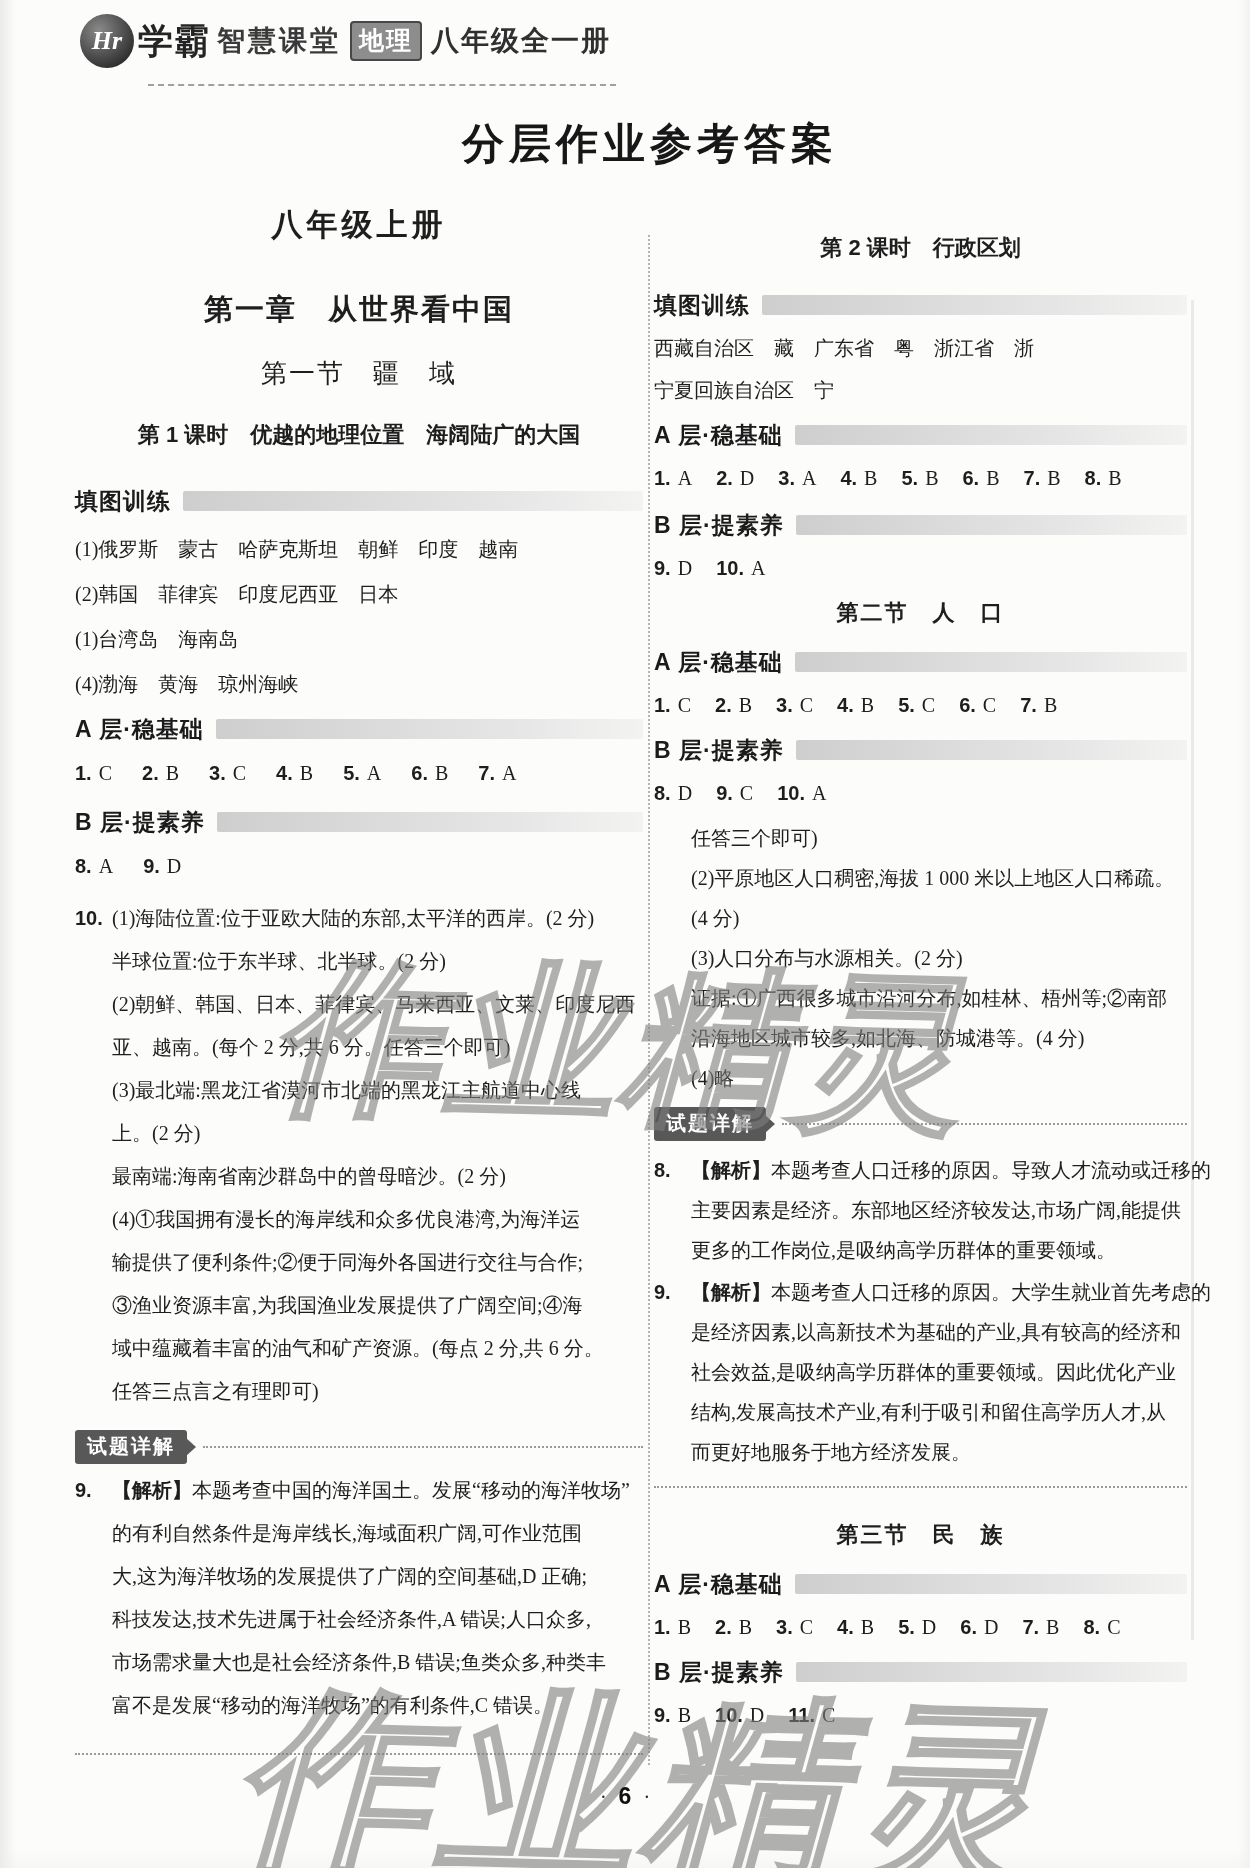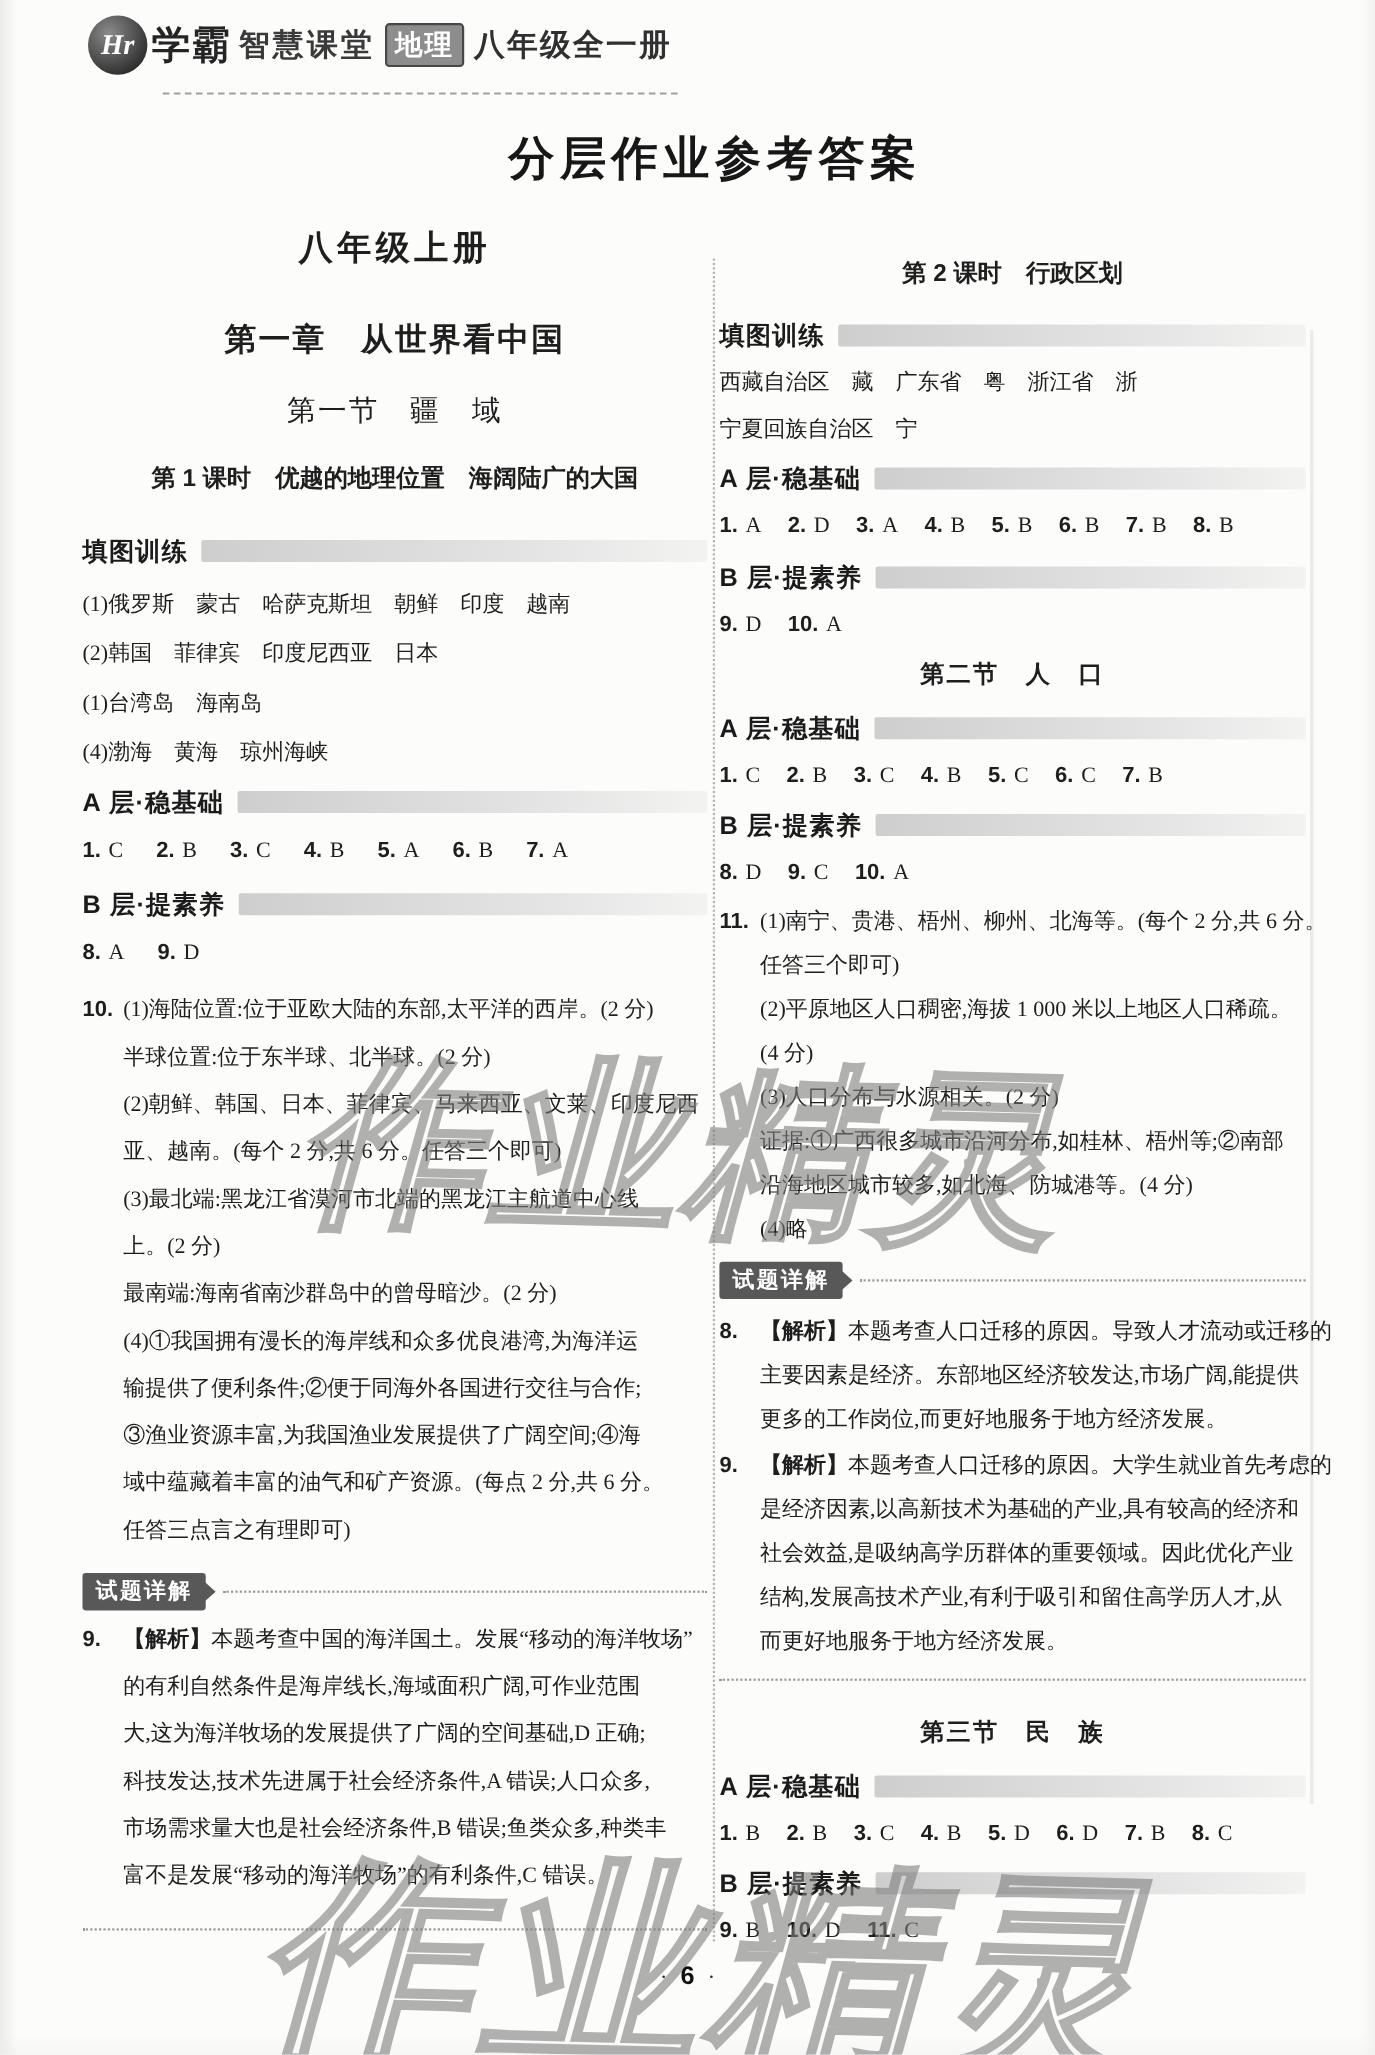--- a/index.html
+++ b/index.html
@@ -228,39 +228,38 @@
     </div>
     <div class="ansrow"><span class="ans-pair"><b>1.</b>C</span><span class="ans-pair"><b>2.</b>B</span><span class="ans-pair"><b>3.</b>C</span><span class="ans-pair"><b>4.</b>B</span><span class="ans-pair"><b>5.</b>C</span><span class="ans-pair"><b>6.</b>C</span><span class="ans-pair"><b>7.</b>B</span></div>
 
     <div class="bar-row mt2">
       <span class="bh-text">B 层·提素养</span>
       <span class="bh-bar"></span>
     </div>
     <div class="ansrow"><span class="ans-pair"><b>8.</b>D</span><span class="ans-pair"><b>9.</b>C</span><span class="ans-pair"><b>10.</b>A</span></div>
 
     <div class="qblock q11">
-      <div class="qline"><span class="qnum">11.</span><span>(1)南宁、贵港、梧州、柳州、北海等。(每个 2 分,共 6 分。</span></div>
       <div class="qline">任答三个即可)</div>
       <div class="qline">(2)平原地区人口稠密,海拔 1 000 米以上地区人口稀疏。</div>
       <div class="qline">(4 分)</div>
       <div class="qline">(3)人口分布与水源相关。(2 分)</div>
       <div class="qline">证据:①广西很多城市沿河分布,如桂林、梧州等;②南部</div>
       <div class="qline">沿海地区城市较多,如北海、防城港等。(4 分)</div>
       <div class="qline">(4)略</div>
     </div>
 
     <div class="badge-row badge-r">
       <span class="badge">试题详解</span>
       <span class="dotline"></span>
     </div>
 
     <div class="qblock q8r">
       <div class="qline"><span class="qnum">8.</span><b class="jx">【解析】</b><span>本题考查人口迁移的原因。导致人才流动或迁移的</span></div>
       <div class="qline">主要因素是经济。东部地区经济较发达,市场广阔,能提供</div>
-      <div class="qline">更多的工作岗位,而更好地服务于地方经济发展。</div>
+      <div class="qline">更多的工作岗位,是吸纳高学历群体的重要领域。</div>
     </div>
 
     <div class="qblock q9r">
       <div class="qline"><span class="qnum">9.</span><b class="jx">【解析】</b><span>本题考查人口迁移的原因。大学生就业首先考虑的</span></div>
       <div class="qline">是经济因素,以高新技术为基础的产业,具有较高的经济和</div>
       <div class="qline">社会效益,是吸纳高学历群体的重要领域。因此优化产业</div>
       <div class="qline">结构,发展高技术产业,有利于吸引和留住高学历人才,从</div>
       <div class="qline">而更好地服务于地方经济发展。</div>
     </div>
 

